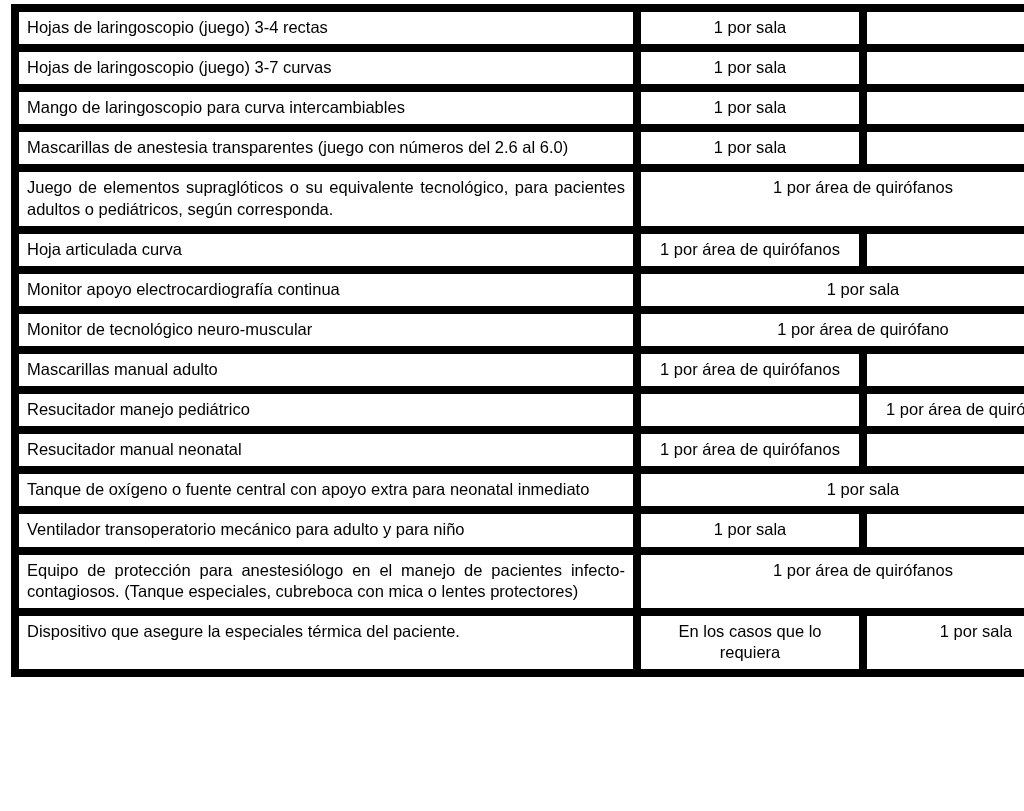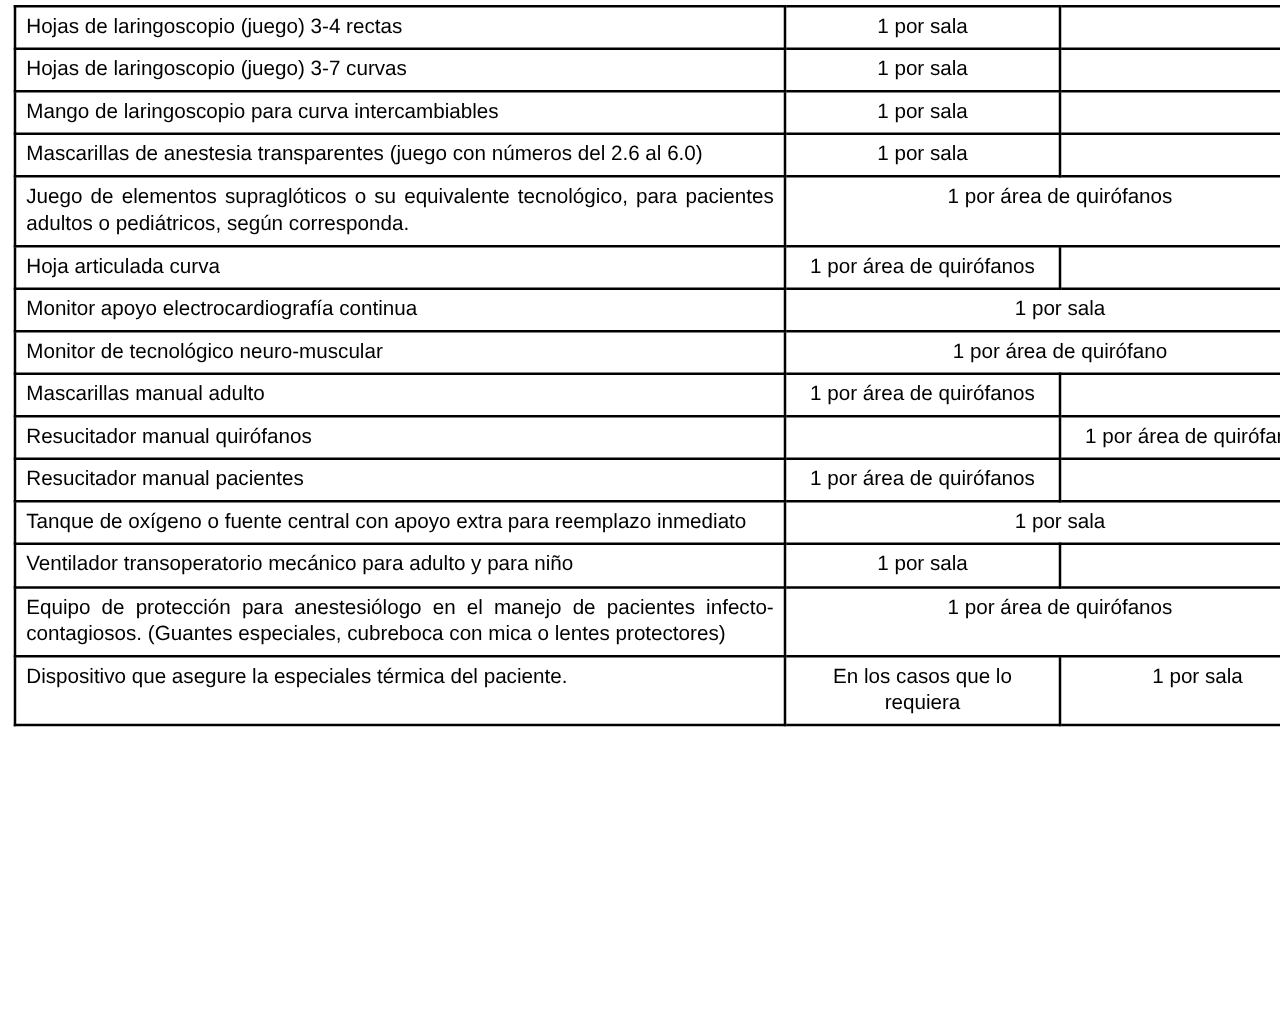--- a/index.html
+++ b/index.html
@@ -21,21 +21,21 @@
     box-sizing: border-box;
   }
   table.equip {
     border-collapse: collapse;
     width: 1002px;
     margin-left: 11px;
     margin-top: 4px;
     table-layout: fixed;
   }
   table.equip td {
-    border: 2px solid #000000;
+    border: 8px solid #000000;
     vertical-align: top;
     padding: 5px 8px 6px 8px;
     font-size: 16.5px;
     line-height: 1.28;
   }
   td.item {
     text-align: justify;
     text-align-last: left;
     width: 598px;
   }
@@ -99,40 +99,40 @@
         <tr>
           <td class="item">Monitor de tecnológico neuro-muscular</td>
           <td class="span2" colspan="2">1 por área de quirófano</td>
         </tr>
         <tr>
           <td class="item">Mascarillas manual adulto</td>
           <td class="colA">1 por área de quirófanos</td>
           <td class="colB"></td>
         </tr>
         <tr>
-          <td class="item">Resucitador manual quirófanos</td>
+          <td class="item">Resucitador manejo pediátrico</td>
           <td class="colA"></td>
           <td class="colB">1 por área de quirófanos</td>
         </tr>
         <tr>
-          <td class="item">Resucitador manual pacientes</td>
+          <td class="item">Resucitador manual neonatal</td>
           <td class="colA">1 por área de quirófanos</td>
           <td class="colB"></td>
         </tr>
         <tr class="thick-top">
-          <td class="item">Tanque de oxígeno o fuente central con apoyo extra para reemplazo inmediato</td>
+          <td class="item">Tanque de oxígeno o fuente central con apoyo extra para neonatal inmediato</td>
           <td class="span2" colspan="2">1 por sala</td>
         </tr>
         <tr>
           <td class="item">Ventilador transoperatorio mecánico para adulto y para niño</td>
           <td class="colA">1 por sala</td>
           <td class="colB"></td>
         </tr>
         <tr>
-          <td class="item">Equipo de protección para anestesiólogo en el manejo de pacientes infecto-contagiosos. (Guantes especiales, cubreboca con mica o lentes protectores)</td>
+          <td class="item">Equipo de protección para anestesiólogo en el manejo de pacientes infecto-contagiosos. (Tanque especiales, cubreboca con mica o lentes protectores)</td>
           <td class="span2" colspan="2">1 por área de quirófanos</td>
         </tr>
         <tr>
           <td class="item">Dispositivo que asegure la especiales térmica del paciente.</td>
           <td class="colA">En los casos que lo requiera</td>
           <td class="colB">1 por sala</td>
         </tr>
       </tbody>
   </table>
 </div>

